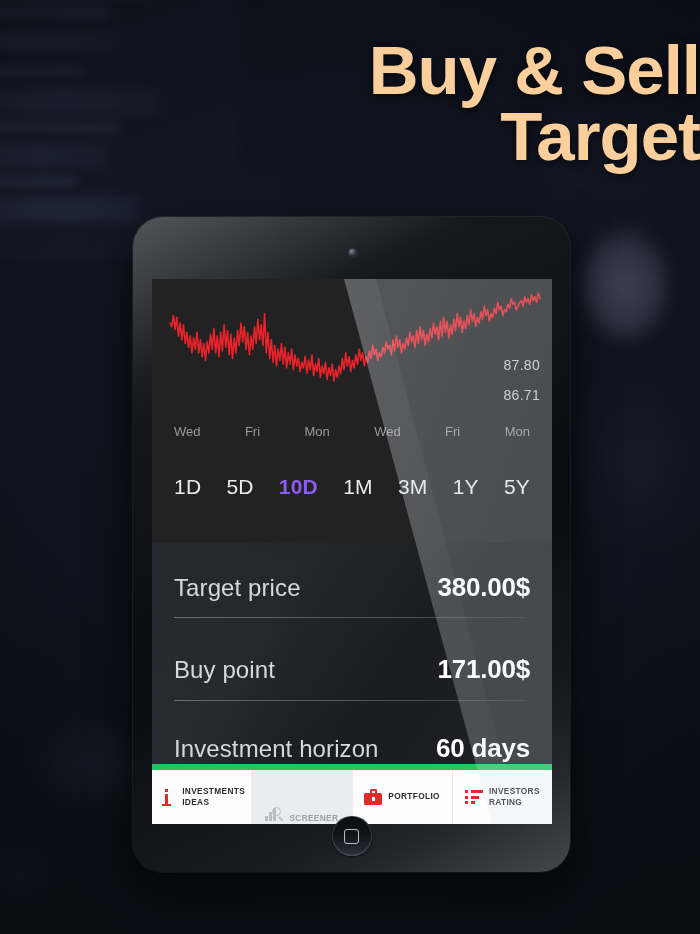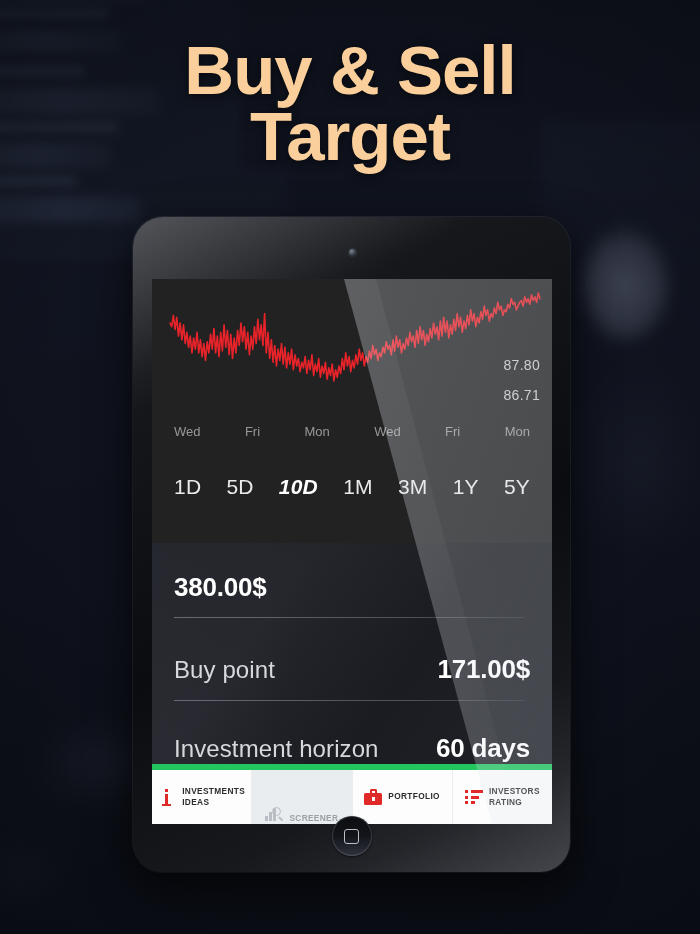--- a/index.html
+++ b/index.html
@@ -73,21 +73,21 @@
       linear-gradient(180deg, rgba(10,13,20,.45) 0%, rgba(10,13,20,.1) 30%, rgba(8,10,16,.55) 100%);
   }
   .bg-tint {
     position:absolute; inset:0;
     background:rgba(18,24,40,.42);
   }
 
   
   #headline {
     position:absolute; top:38px; left:0; width:700px;
-    text-align:center;
+    text-align:right;
     z-index:6;
     line-height:.96;
   }
   #headline .l {
     display:block;
     font-size:69px;
     font-weight:700;
     color:#fbcf9b;
     letter-spacing:-1px;
     text-shadow:0 2px 10px rgba(0,0,0,.55);
@@ -152,21 +152,21 @@
     padding:0 22px;
     font-size:13px; color:#989898;
   }
   #range-row {
     position:absolute; left:0; top:196px; width:400px;
     display:flex; justify-content:space-between;
     padding:0 22px;
     font-size:21px; color:#eaeaea; font-weight:400;
   }
   #range-row .r { cursor:pointer; letter-spacing:.2px; }
-  #range-row .r.active { color:#ffffff; font-weight:700;font-style:italic; }
+  #range-row .r.active { color:#8b5cf6; font-weight:700; }
 
   
   #detail-panel {
     position:absolute; left:0; top:264px; width:400px; height:221px;
     background:linear-gradient(125deg,#1e1f24 0%,#25262c 30%,#1b1c21 62%,#212228 100%);
     overflow:hidden;
   }
   #detail-panel .sheen {
     position:absolute; left:-40px; top:-30px; width:220px; height:330px;
     background:linear-gradient(115deg,rgba(120,130,160,.12),rgba(60,66,86,0) 70%);
@@ -325,20 +325,21 @@
         <span class="r">3M</span>
         <span class="r">1Y</span>
         <span class="r">5Y</span>
       </div>
     </div>
 
     <div id="detail-panel">
       <div class="sheen"></div>
 
       <div class="drow" id="drow0">
+        <span class="k">Target price</span>
         <span class="v">380.00$</span>
       </div>
       <div class="dsep" id="dsep0"></div>
 
       <div class="drow" id="drow1">
         <span class="k">Buy point</span>
         <span class="v">171.00$</span>
       </div>
       <div class="dsep" id="dsep1"></div>
 

